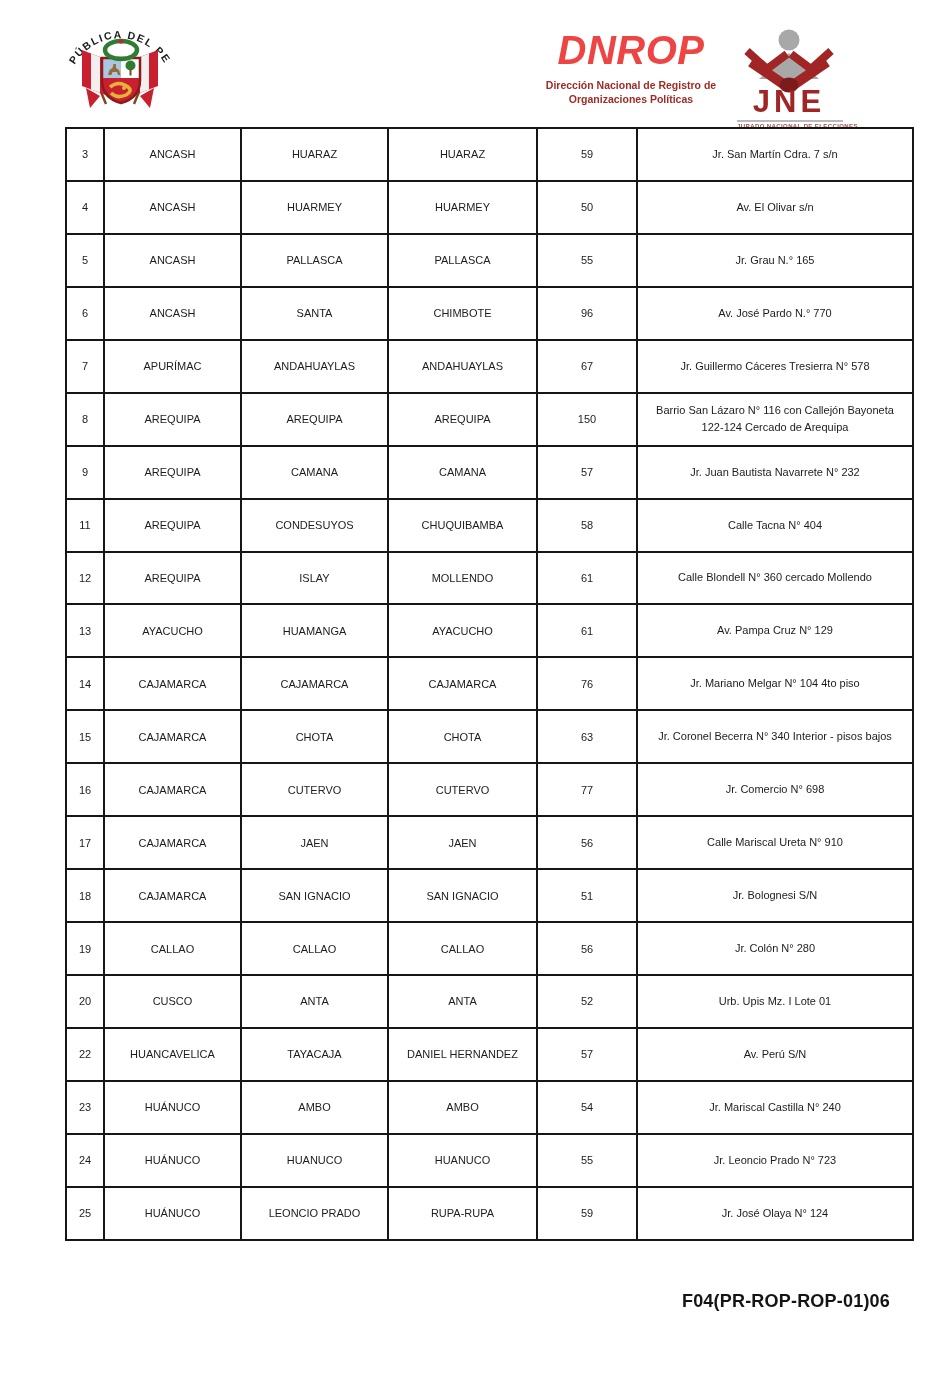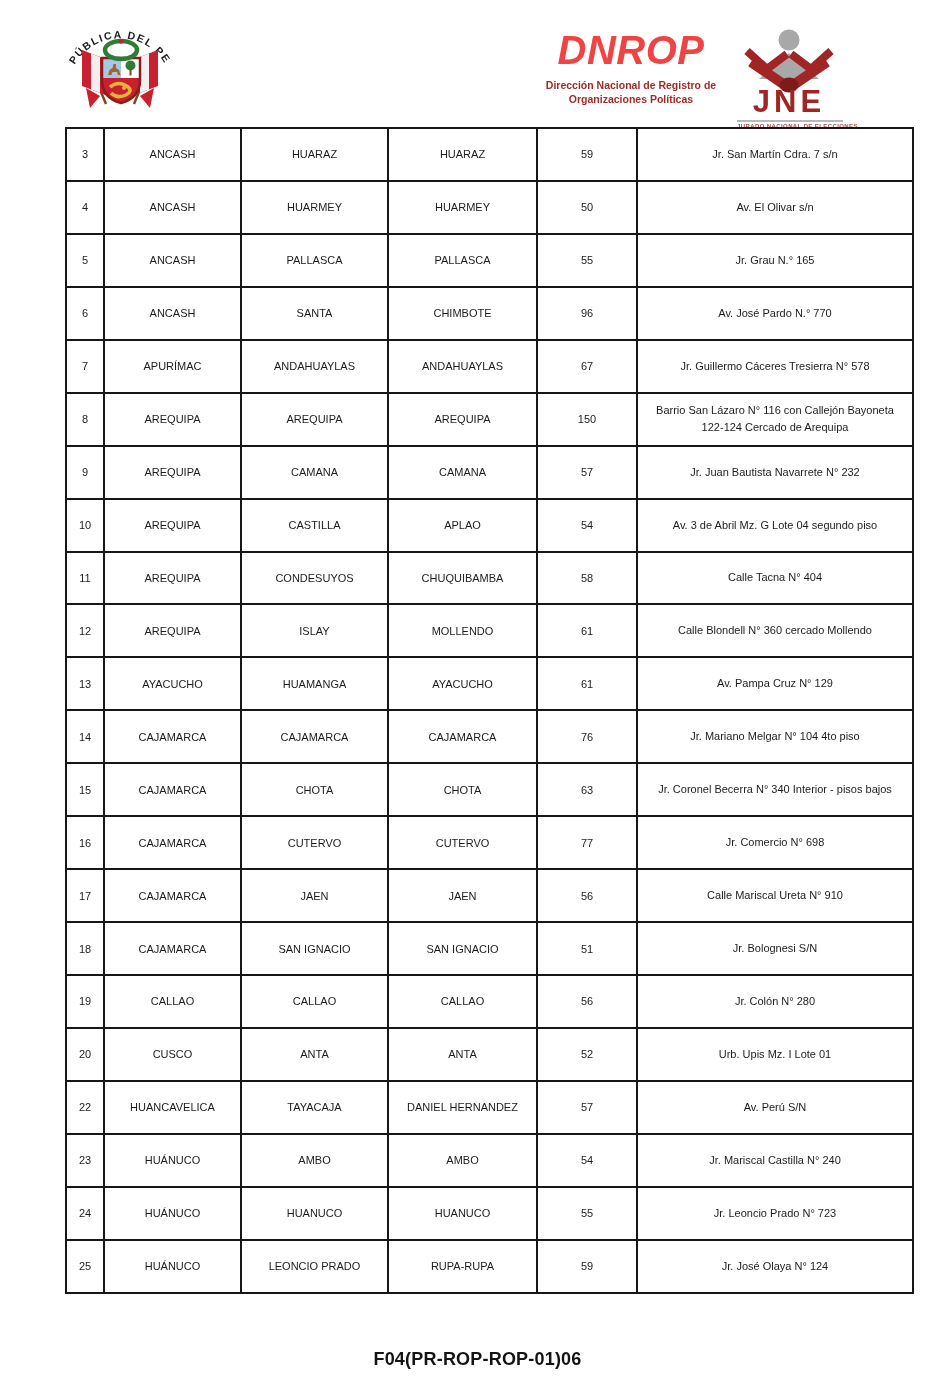--- a/index.html
+++ b/index.html
@@ -47,22 +47,22 @@
   .doc-table td.addr { padding: 0 14px; font-size: 11px; line-height: 17px; }
   .col-num  { width: 38px; }
   .col-dep  { width: 137px; }
   .col-prov { width: 147px; }
   .col-dist { width: 149px; }
   .col-cnt  { width: 100px; }
   .col-addr { width: 276px; }
 
   
   .footer-code {
-    position: absolute; left: 65px; top: 1349px; width: 847px;
-    text-align: center; padding-right: 22px; box-sizing: border-box;
+    position: absolute; left: 65px; top: 1291px; width: 847px;
+    text-align: right; padding-right: 22px; box-sizing: border-box;
     font-size: 18px; font-weight: bold; color: #141414; letter-spacing: 0.2px;
   }
 </style>
 </head>
 <body>
 
 <div class="page">
 
   <div class="coat">
     <svg viewBox="0 0 116 112" width="116" height="112">
@@ -191,28 +191,20 @@
         </tr>
         <tr>
           <td>9</td>
           <td>AREQUIPA</td>
           <td>CAMANA</td>
           <td>CAMANA</td>
           <td>57</td>
           <td class="addr">Jr. Juan Bautista Navarrete N° 232</td>
         </tr>
         <tr>
-          <td>10</td>
-          <td>AREQUIPA</td>
-          <td>CASTILLA</td>
-          <td>APLAO</td>
-          <td>54</td>
-          <td class="addr">Av. 3 de Abril Mz. G Lote 04 segundo piso</td>
-        </tr>
-        <tr>
           <td>11</td>
           <td>AREQUIPA</td>
           <td>CONDESUYOS</td>
           <td>CHUQUIBAMBA</td>
           <td>58</td>
           <td class="addr">Calle Tacna N° 404</td>
         </tr>
         <tr>
           <td>12</td>
           <td>AREQUIPA</td>

